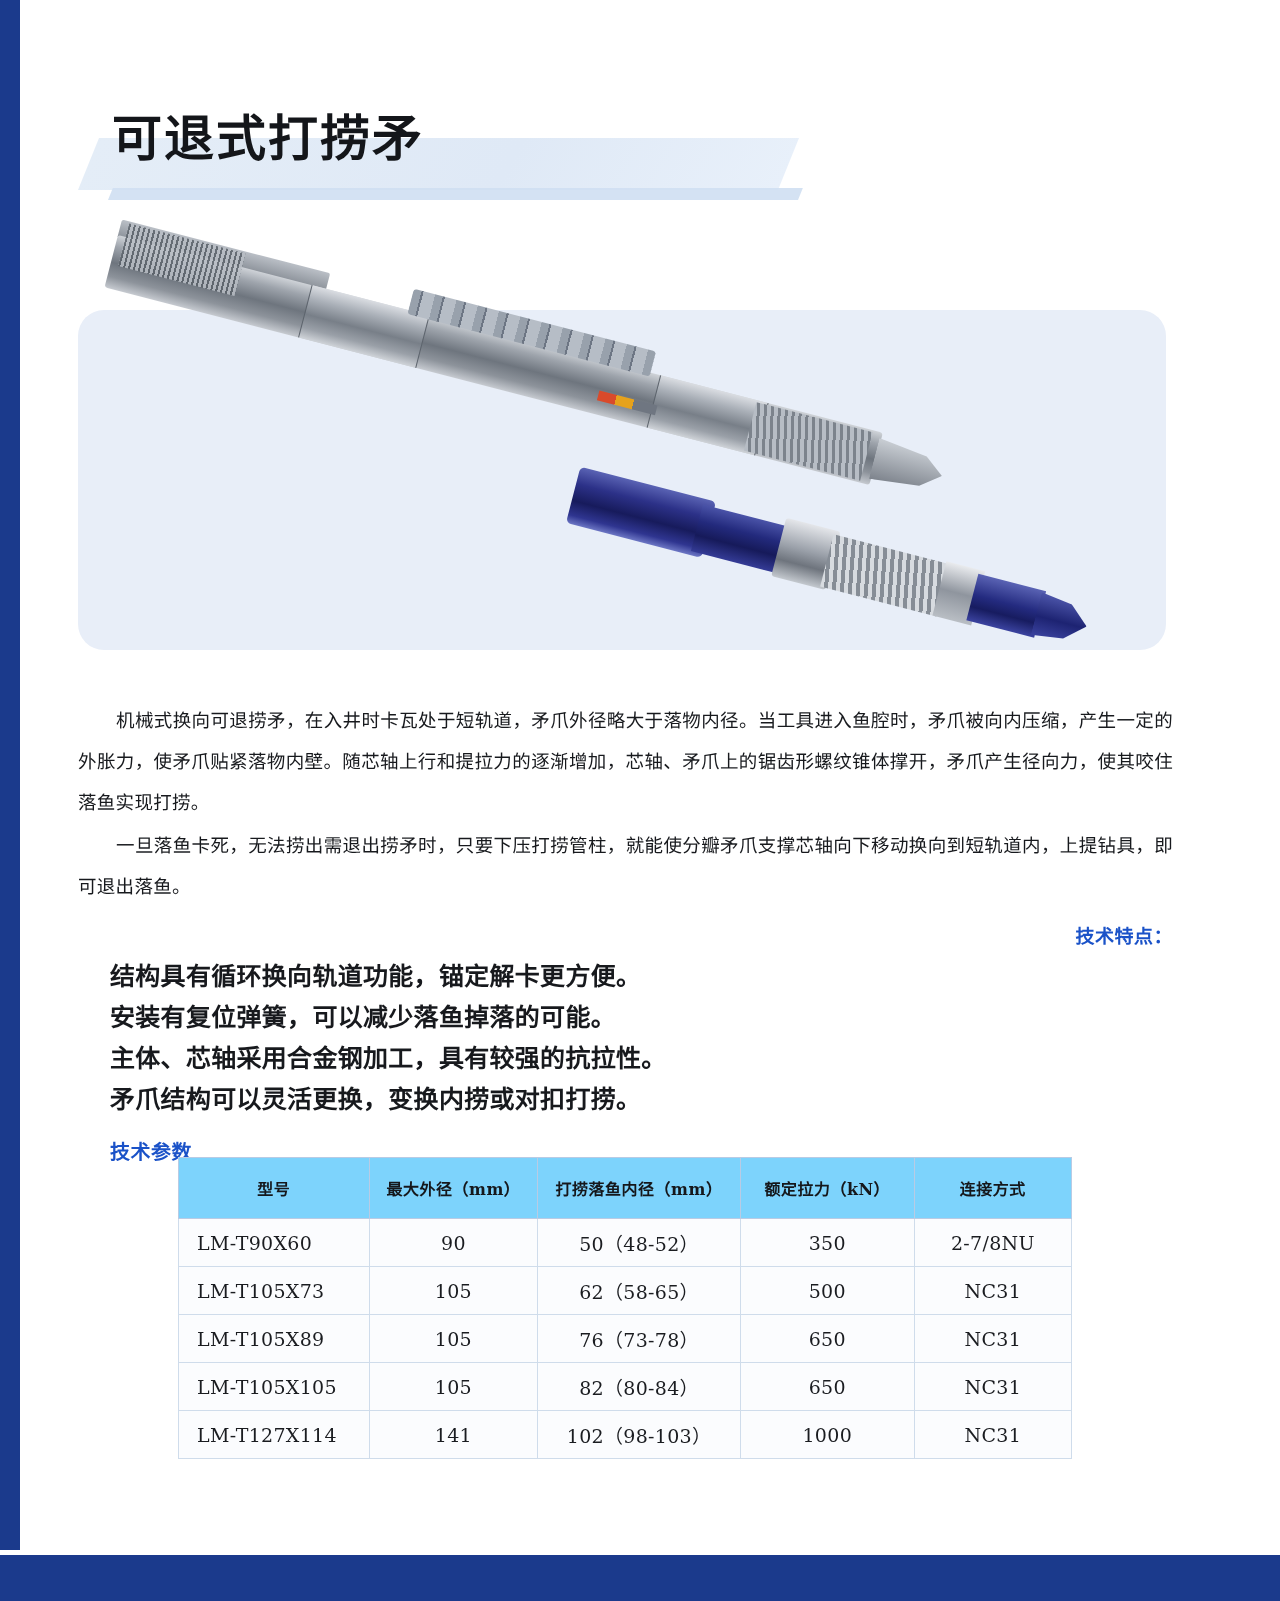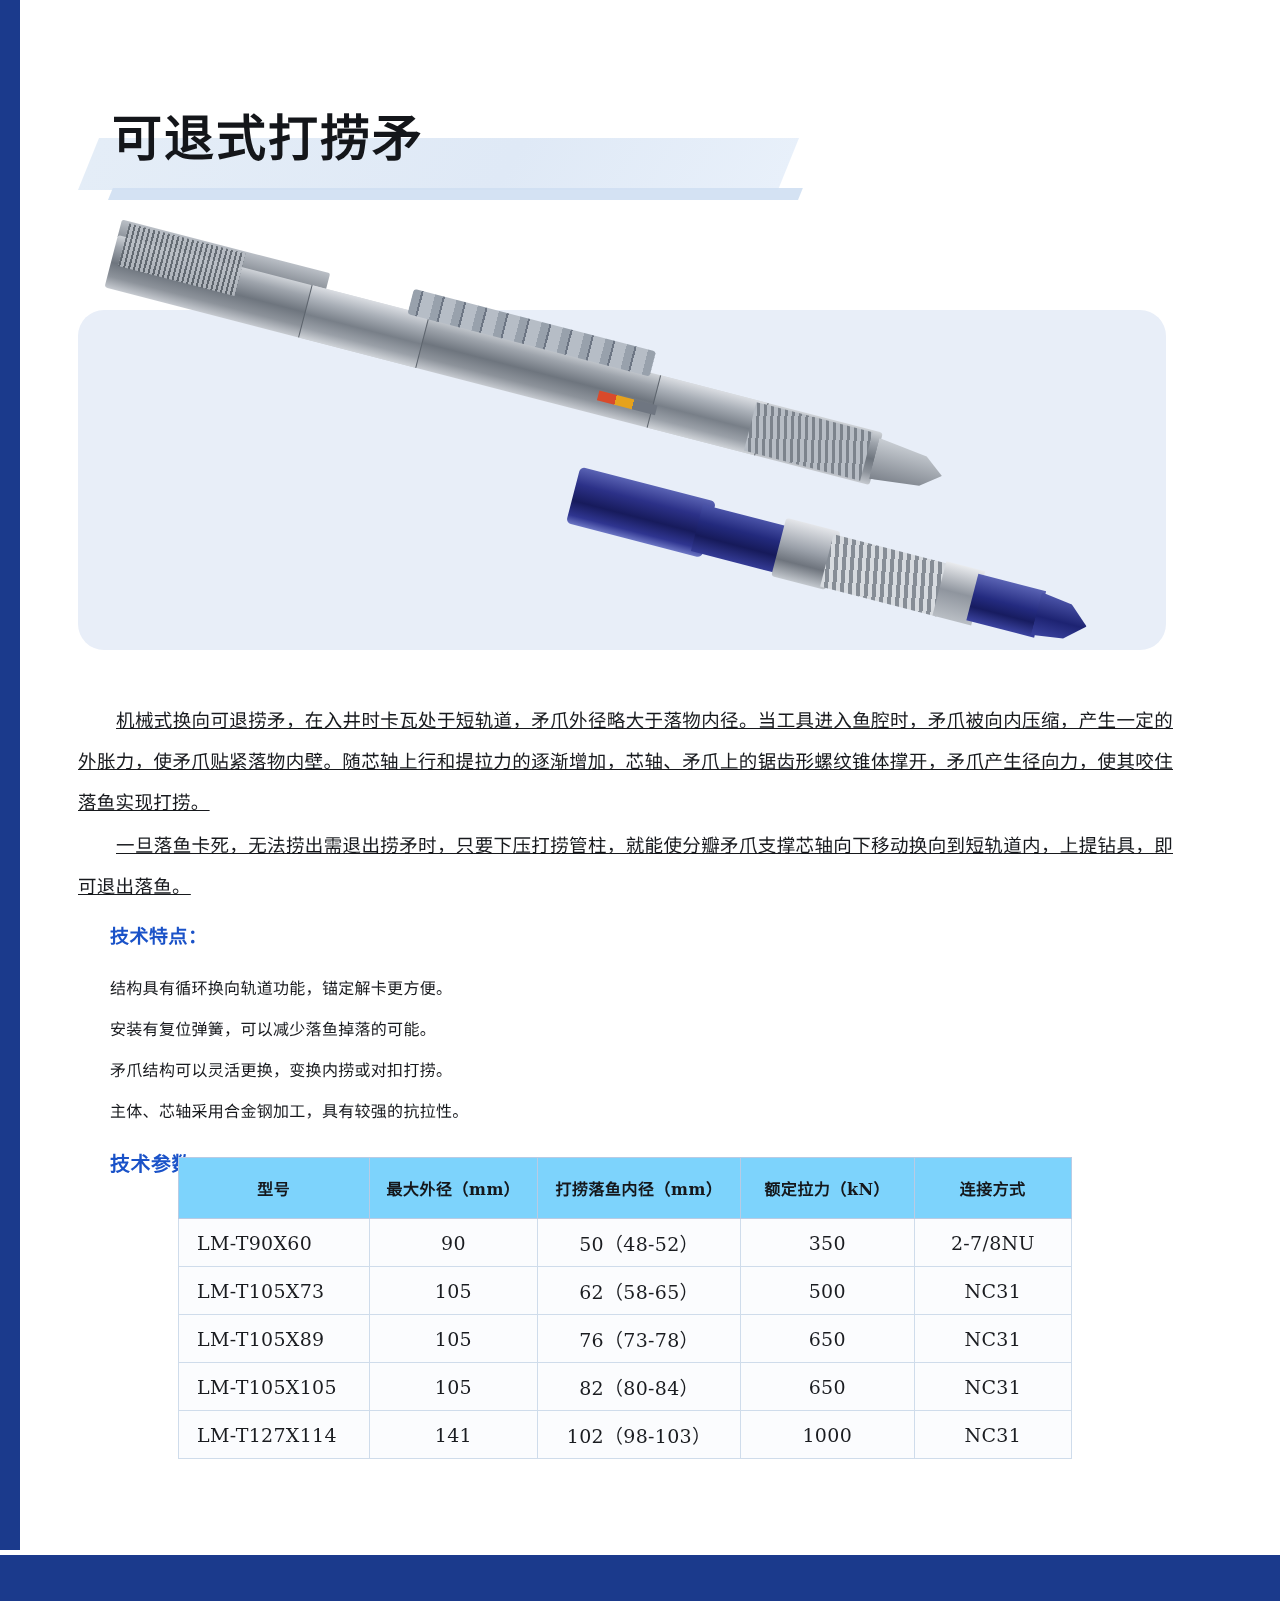--- a/index.html
+++ b/index.html
@@ -217,39 +217,40 @@
     color: #17191d;
     font-family: "DejaVu Sans", sans-serif;
   }
   .para {
     font-size: 18.5px;
     line-height: 41px;
     text-align: justify;
     text-indent: 38px;
     margin: 0 0 2px 0;
     letter-spacing: .3px;
-    text-decoration: underline;
   }
   .sec-heading {
-    margin: 14px 0 20px 32px;
+    margin: 14px 0 8px 32px;
     font-size: 19px;
     font-weight: bold;
     color: #1a52c8;
     letter-spacing: .5px;
     font-family: "DejaVu Sans", sans-serif;
+    text-align: right;
   }
   .feat-list {
     margin: 0 0 0 32px;
     padding: 0;
     list-style: none;
   }
   .feat-list li {
-    font-size: 16px;
+    font-size: 25px;
     line-height: 41px;
     letter-spacing: .3px;
+    font-weight: bold;
   }
   .params-heading {
     margin: 16px 0 0 32px;
     font-size: 20px;
     font-weight: bold;
     color: #1a52c8;
     letter-spacing: .5px;
   }
 
   
@@ -324,22 +325,22 @@
 </div>
 
 <div class="body-text">
   <p class="para">机械式换向可退捞矛，在入井时卡瓦处于短轨道，矛爪外径略大于落物内径。当工具进入鱼腔时，矛爪被向内压缩，产生一定的外胀力，使矛爪贴紧落物内壁。随芯轴上行和提拉力的逐渐增加，芯轴、矛爪上的锯齿形螺纹锥体撑开，矛爪产生径向力，使其咬住落鱼实现打捞。</p>
   <p class="para">一旦落鱼卡死，无法捞出需退出捞矛时，只要下压打捞管柱，就能使分瓣矛爪支撑芯轴向下移动换向到短轨道内，上提钻具，即可退出落鱼。</p>
 
   <div class="sec-heading">技术特点：</div>
   <ul class="feat-list">
     <li>结构具有循环换向轨道功能，锚定解卡更方便。</li>
     <li>安装有复位弹簧，可以减少落鱼掉落的可能。</li>
+    <li>主体、芯轴采用合金钢加工，具有较强的抗拉性。</li>
     <li>矛爪结构可以灵活更换，变换内捞或对扣打捞。</li>
-    <li>主体、芯轴采用合金钢加工，具有较强的抗拉性。</li>
   </ul>
 
   <div class="params-heading">技术参数</div>
 </div>
 
 <div class="table-wrap">
   <table class="spec">
     <thead>
       <tr>
         <th style="width:192px"><span>型号</span></th>

